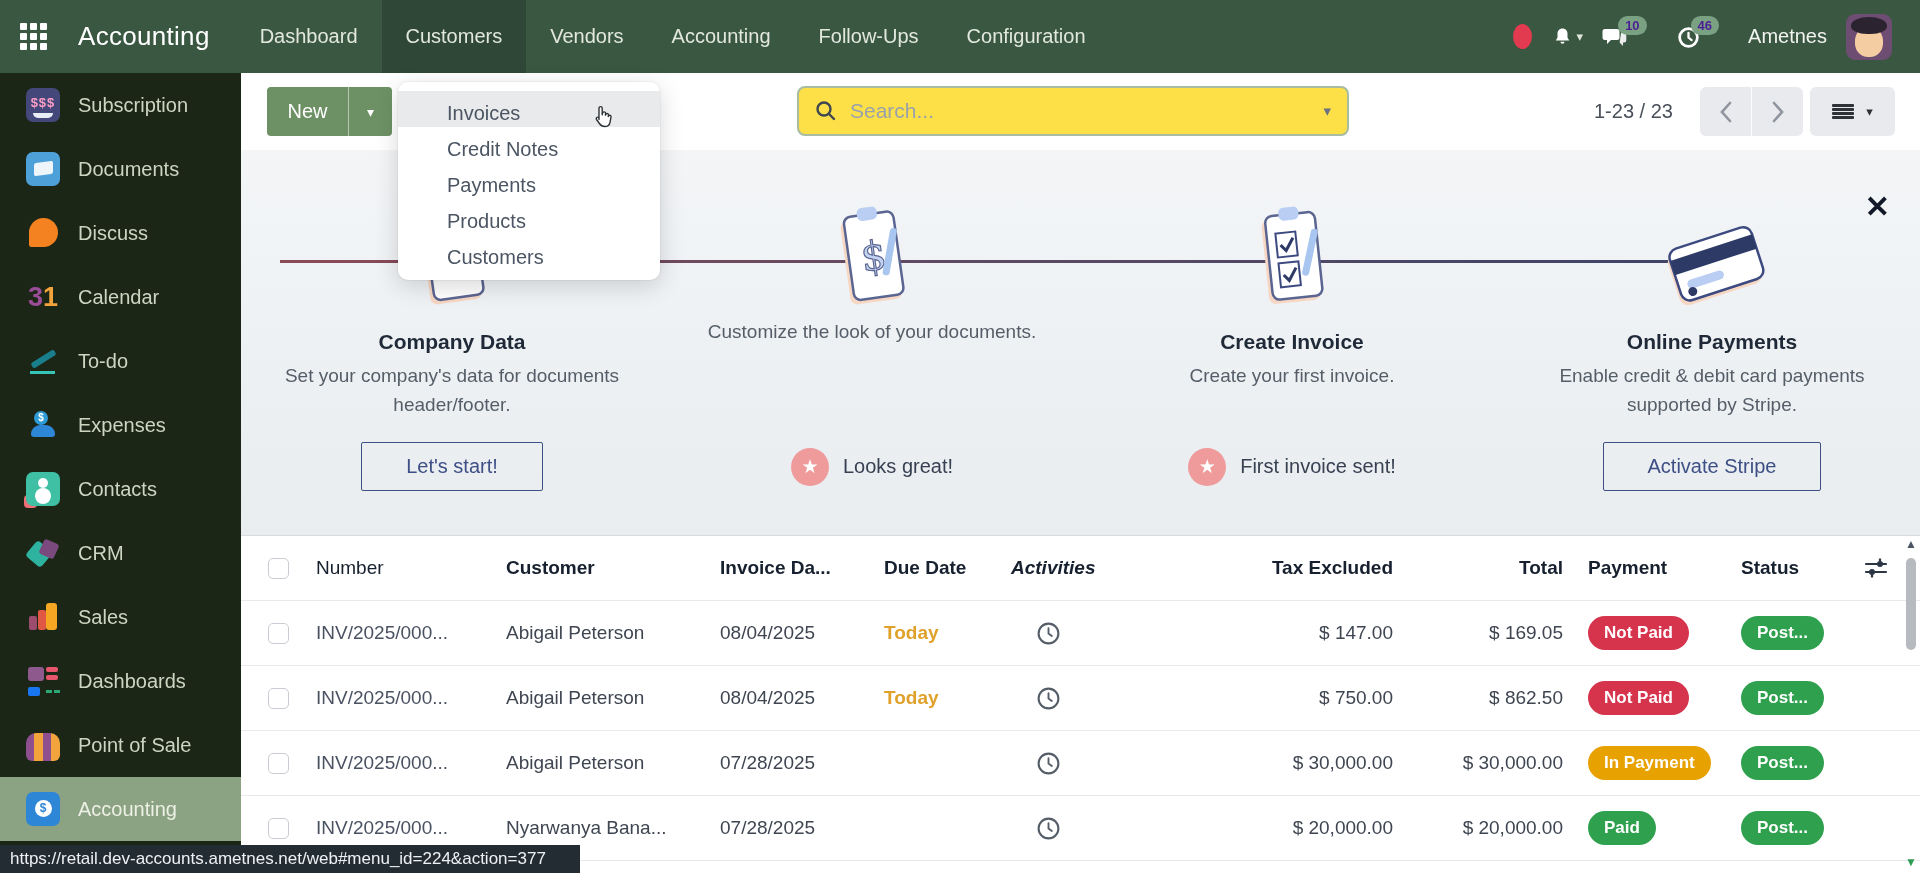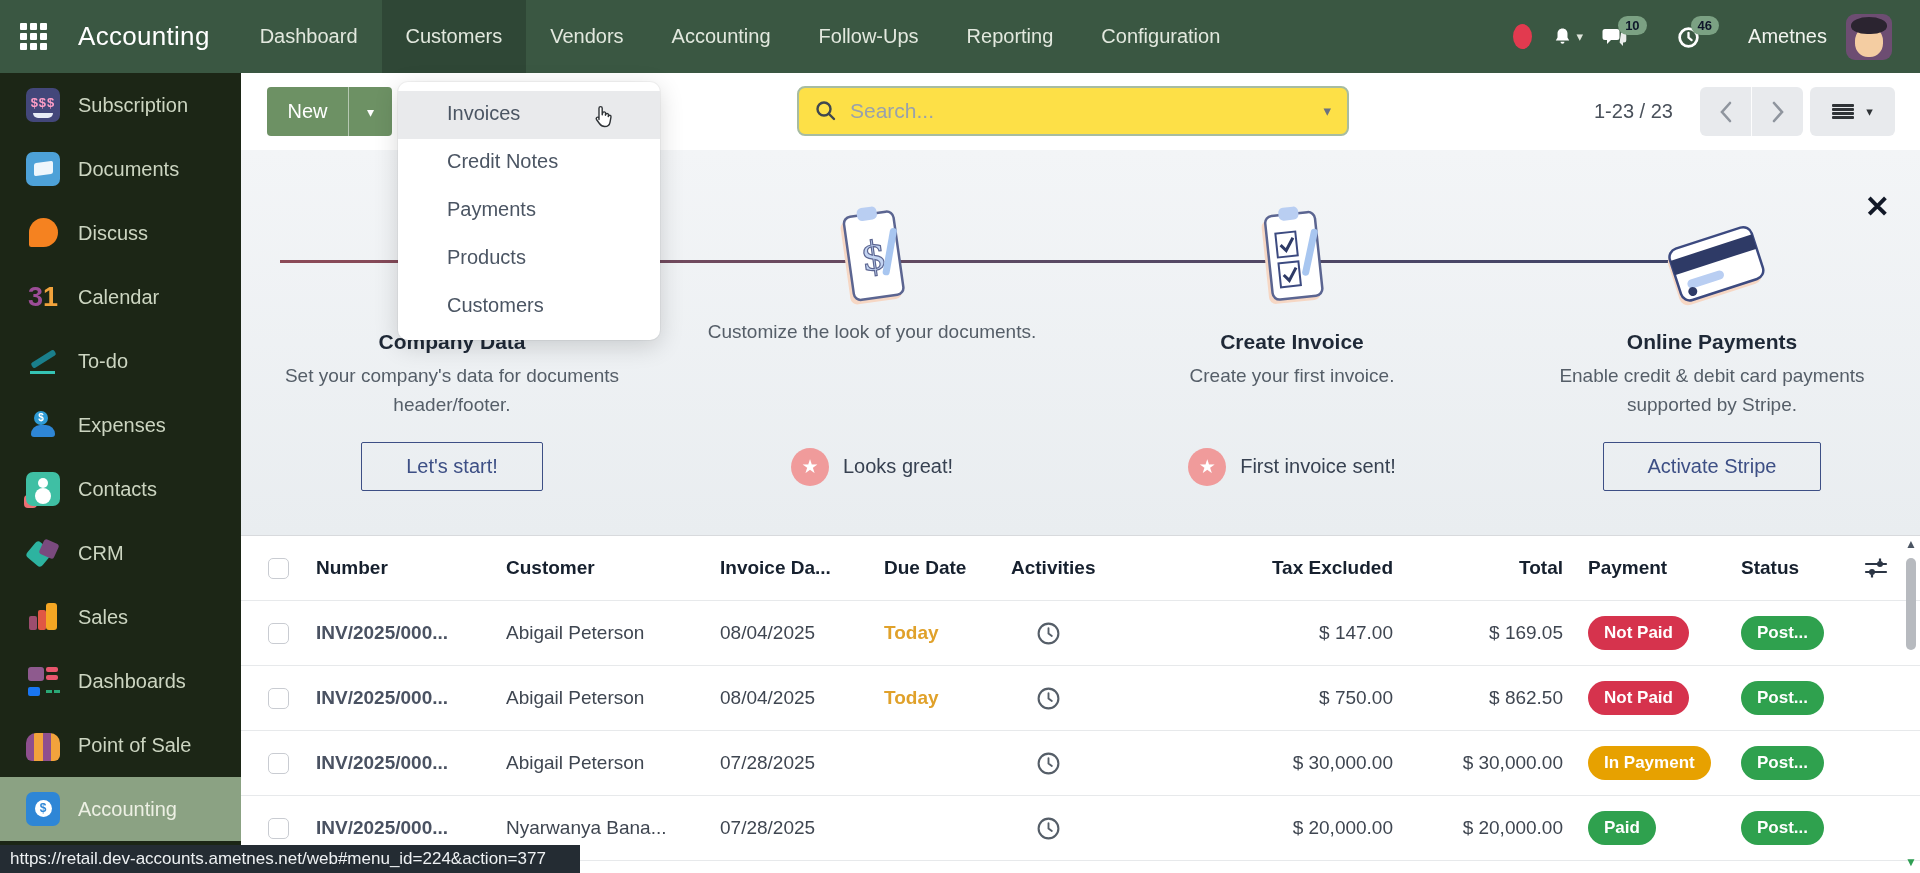--- a/index.html
+++ b/index.html
@@ -9,21 +9,21 @@
   .topbar { position:absolute; top:0; left:0; right:0; height:73px; background:#3a5742; display:flex; align-items:center; z-index:40; color:#e6ebe3; }
   .apps-btn { width:66px; height:73px; display:flex; align-items:center; justify-content:center; cursor:pointer; }
   .brand { font-size:26px; font-weight:500; color:#fff; margin:0 26px 0 12px; letter-spacing:.3px; }
   .top-menu { display:flex; height:100%; align-items:stretch; }
   .top-menu .item { padding:0 24px; display:flex; align-items:center; font-size:20px; color:#e2e8de; cursor:pointer; white-space:nowrap; }
   .top-menu .item.active { background:rgba(0,0,0,.18); }
   .top-right { margin-left:auto; display:flex; align-items:center; gap:19px; padding-right:28px; }
   .status-dot { width:19px; height:25px; border-radius:50%; background:#e23a4f; }
   .icon-wrap { position:relative; display:flex; align-items:center; }
   .caret { font-size:13px; color:#dfe5dc; margin-left:3px; }
-  .pill { position:relative; top:-11px; left:-10px; background:#7ba183; color:#0f172a; font-size:13px; font-weight:700; border-radius:10px; padding:2px 7px; }
+  .pill { position:relative; top:-11px; left:-10px; background:#7ba183; color:#4c1d95; font-size:13px; font-weight:700; border-radius:10px; padding:2px 7px; }
   .username { font-size:20px; color:#f2f4ef; }
   .avatar { width:46px; height:46px; border-radius:9px; background:#6d4d72; position:relative; overflow:hidden; }
   .avatar::after { content:""; position:absolute; top:13px; left:9px; width:28px; height:30px; background:#f4cda2; border-radius:46%; }
   .avatar::before { content:""; position:absolute; top:3px; left:5px; width:36px; height:17px; background:#2b2430; border-radius:50% 50% 45% 45%; z-index:2; }
 
   
   .sidebar { position:absolute; top:73px; left:0; width:241px; bottom:0; background:#1c2616; z-index:30; }
   .side-item { height:64px; display:flex; align-items:center; padding-left:26px; gap:18px; color:#ccd5c1; font-size:20px; cursor:pointer; }
   .side-item.active { background:#8ba283; color:#edf0e4; }
   .app-icon { width:34px; height:34px; border-radius:7px; position:relative; flex:0 0 34px; }
@@ -70,21 +70,21 @@
   .pager-nav { position:absolute; left:1459px; top:14px; width:103px; height:49px; background:#e8eaed; border-radius:6px; display:flex; overflow:hidden; }
   .pager-nav .pg { flex:1; display:flex; align-items:center; justify-content:center; cursor:pointer; color:#8f959e; }
   .pager-nav .pg:first-child { border-right:1px solid #fdfdfd; }
   .view-toggle { position:absolute; left:1569px; top:14px; width:85px; height:49px; background:#e8eaed; border-radius:6px; display:flex; align-items:center; justify-content:center; gap:9px; cursor:pointer; }
   .hamburger { width:22px; height:16px; display:flex; flex-direction:column; justify-content:space-between; }
   .hamburger span { height:3px; background:#2f3337; border-radius:1px; }
   .view-toggle .caret { color:#2f3337; }
 
   
   .dropdown { position:absolute; left:157px; top:9px; width:262px; background:#fff; border-radius:10px; box-shadow:0 6px 24px rgba(0,0,0,.16), 0 0 0 1px rgba(0,0,0,.04); z-index:60; padding:9px 0; }
-  .d-item { height:48px; line-height:44px; padding-left:49px; font-size:20px; color:#4b5563; cursor:pointer; position:relative; }
+  .d-item { height:36px; line-height:44px; padding-left:49px; font-size:20px; color:#4b5563; cursor:pointer; position:relative; }
   .d-item.hover { background:#e9eaec; }
   .hand-cursor { position:absolute; right:44px; top:12px; }
 
   
   .onboarding { position:absolute; left:0; top:77px; right:0; height:385px; background:linear-gradient(#f3f5f7,#e9edf0); z-index:10; }
   .ob-line { position:absolute; top:110px; left:39px; width:1396px; height:3px; background:linear-gradient(90deg,#8c4a57,#5d4a63,#3f4468); }
   .ob-step { position:absolute; top:0; width:440px; text-align:center; }
   .ob-icon { height:108px; margin-top:52px; position:relative; }
   .ob-title { margin-top:20px; font-size:21px; font-weight:700; color:#1f2937; }
   .ob-desc { margin:8px auto 0; max-width:345px; font-size:19px; color:#555e68; line-height:1.5; }
@@ -94,27 +94,27 @@
   .star-circle { width:38px; height:38px; border-radius:50%; background:#f09b9b; color:#fff; display:flex; align-items:center; justify-content:center; font-size:19px; }
   .ob-close { position:absolute; top:42px; right:30px; font-size:30px; font-weight:700; color:#111827; cursor:pointer; line-height:1; }
 
   
   .inv-table { position:absolute; top:462px; left:0; right:0; bottom:0; background:#fff; border-top:1px solid #d8dadd; }
   .t-row { display:flex; align-items:center; height:65px; border-bottom:1px solid #e7e9eb; font-size:19px; color:#3f4651; }
   .t-row.head { font-weight:700; color:#16202e; }
   .cb { width:21px; height:21px; border:1.5px solid #c9ccd2; border-radius:5px; background:#fff; cursor:pointer; }
   .c-check { width:22px; margin-left:27px; }
   .c-number { width:190px; margin-left:26px; }
-  .t-row .c-number { font-weight:700; color:#4a5262; }
+  .t-row .c-number { font-weight:400; color:#4a5262; }
   .t-row.head .c-number { color:#16202e; }
   .c-customer { width:214px; }
   .c-invdate { width:164px; }
   .c-due { width:112px; }
   .today { color:#e0a12a; font-weight:700; }
-  .c-act { width:235px; padding-left:15px; }
+  .c-act { width:235px; padding-left:15px;font-style:italic; }
   .c-act svg { margin-left:25px; display:block; }
   .t-row.head .c-act { padding-left:15px; }
   .c-tax { width:162px; text-align:right; }
   .c-total { width:170px; text-align:right; }
   .c-payment { width:178px; padding-left:25px; }
   .c-status { width:115px; }
   .badge { display:inline-block; height:34px; line-height:34px; padding:0 16px; border-radius:17px; color:#fff; font-size:17px; font-weight:700; white-space:nowrap; }
   .c-filter { width:40px; display:flex; justify-content:center; cursor:pointer; }
 
   
@@ -145,21 +145,20 @@
       </g>
     </svg>
   </div>
   <div class="brand">Accounting</div>
   <div class="top-menu">
     <div class="item">Dashboard</div>
     <div class="item active">Customers</div>
     <div class="item">Vendors</div>
     <div class="item">Accounting</div>
     <div class="item">Follow-Ups</div>
-    <div class="item">Reporting</div>
     <div class="item">Configuration</div>
   </div>
   <div class="top-right">
     <div class="status-dot"></div>
     <div class="icon-wrap">
       <svg width="23" height="24" viewBox="0 0 24 24">
           <path d="M12 3c-3.1 0-5.2 2.3-5.2 5.2v4.2L5 15.6h14l-1.8-3.2V8.2C17.2 5.3 15.1 3 12 3z" fill="#fff"></path>
           <path d="M9.9 17a2.1 2.1 0 0 0 4.2 0z" fill="#fff"></path>
         </svg>
       <span class="caret">▾</span>

